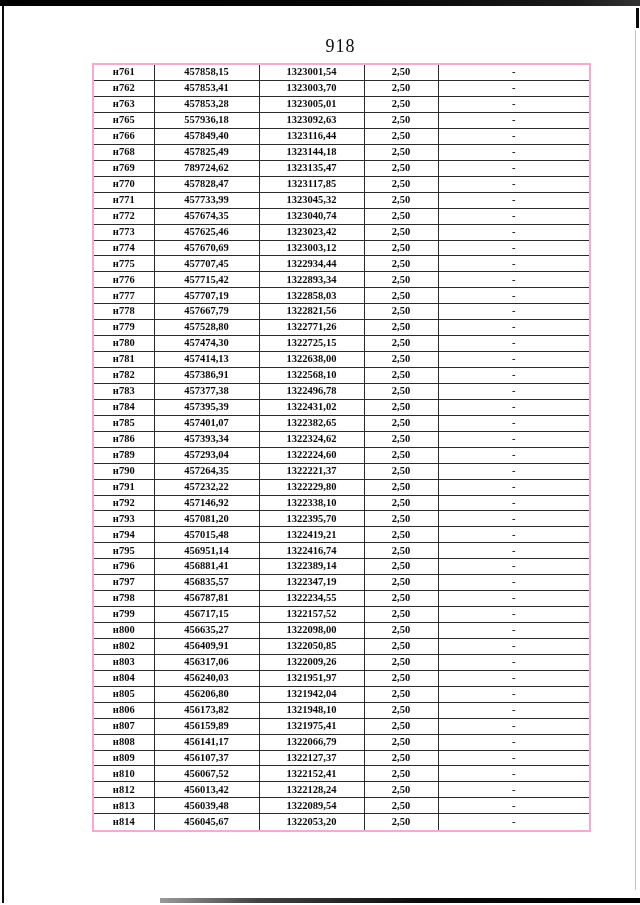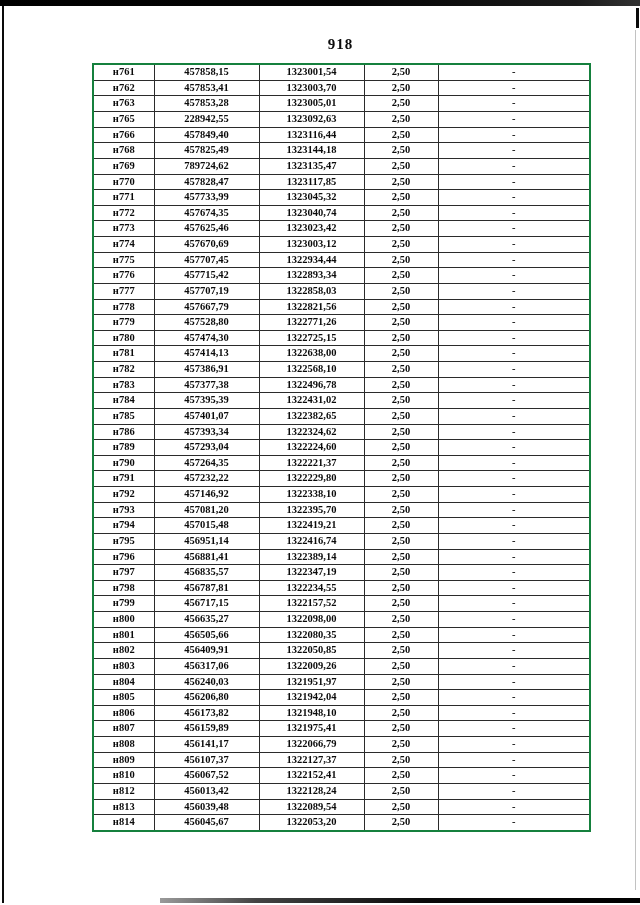--- a/index.html
+++ b/index.html
@@ -29,44 +29,43 @@
     background: #c2c2c2;
   }
   .artifact-bottom {
     position: absolute; top: 898px; left: 160px; width: 480px; height: 5px;
     background: linear-gradient(90deg, #9a9a9a 0%, #444 20%, #0a0a0a 55%, #000 100%);
   }
   
   .page-number {
     position: absolute; top: 36px; left: 92px; width: 497px;
     text-align: center;
-    font-size: 15px; letter-spacing: 1px;
+    font-size: 18px; letter-spacing: 1px;
     color: #0b0b0b;
-    font-weight: bold;
   }
   
   table.coords {
     position: absolute; top: 63px; left: 92px;
     width: 497px; height: 769px;
     border-collapse: collapse;
     table-layout: fixed;
   }
   table.coords td {
     border: 1px solid #2b2b2b;
     padding: 0;
     text-align: center;
     vertical-align: middle;
     font-size: 10.5px;
     font-weight: bold;
     line-height: 1;
     white-space: nowrap;
     overflow: hidden;
     color: #0b0b0b;
   }
-  table.coords { border: 2px solid #15803d; padding-left: 43px; }
+  table.coords { border: 2px solid #f9a8d4; padding-left: 43px; }
   col.c1 { width: 61px; }
   col.c2 { width: 105px; }
   col.c3 { width: 105px; }
   col.c4 { width: 74px; }
   col.c5 { width: 152px; }
 </style>
 </head>
 <body>
 
 <div>
@@ -104,21 +103,21 @@
     </tr>
         <tr>
       <td>н763</td>
       <td>457853,28</td>
       <td>1323005,01</td>
       <td>2,50</td>
       <td>-</td>
     </tr>
         <tr>
       <td>н765</td>
-      <td>228942,55</td>
+      <td>557936,18</td>
       <td>1323092,63</td>
       <td>2,50</td>
       <td>-</td>
     </tr>
         <tr>
       <td>н766</td>
       <td>457849,40</td>
       <td>1323116,44</td>
       <td>2,50</td>
       <td>-</td>
@@ -334,27 +333,20 @@
       <td>-</td>
     </tr>
         <tr>
       <td>н800</td>
       <td>456635,27</td>
       <td>1322098,00</td>
       <td>2,50</td>
       <td>-</td>
     </tr>
         <tr>
-      <td>н801</td>
-      <td>456505,66</td>
-      <td>1322080,35</td>
-      <td>2,50</td>
-      <td>-</td>
-    </tr>
-        <tr>
       <td>н802</td>
       <td>456409,91</td>
       <td>1322050,85</td>
       <td>2,50</td>
       <td>-</td>
     </tr>
         <tr>
       <td>н803</td>
       <td>456317,06</td>
       <td>1322009,26</td>

